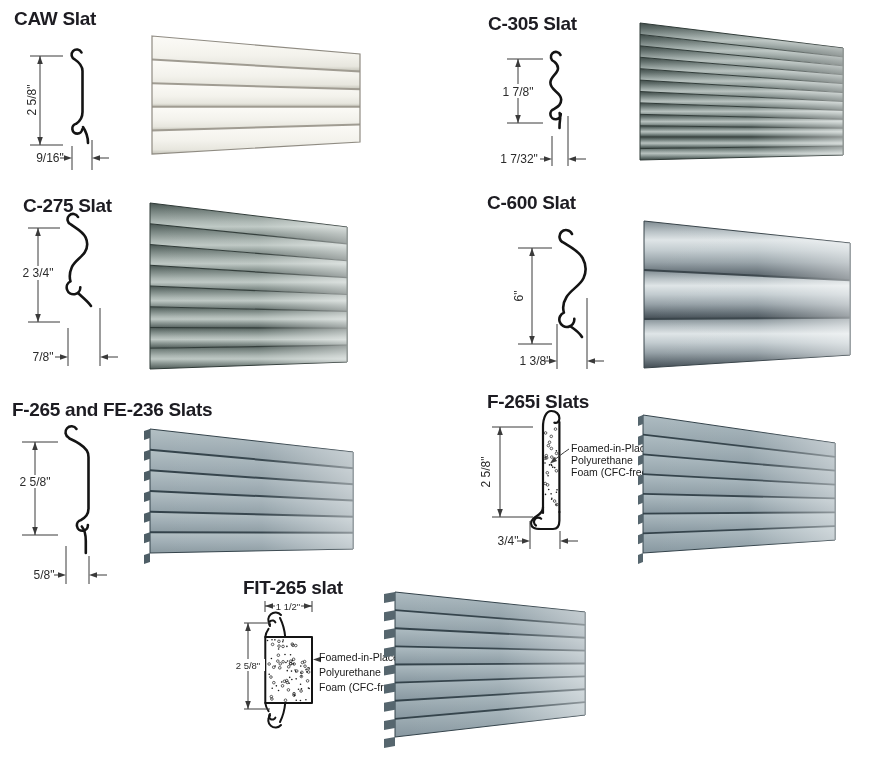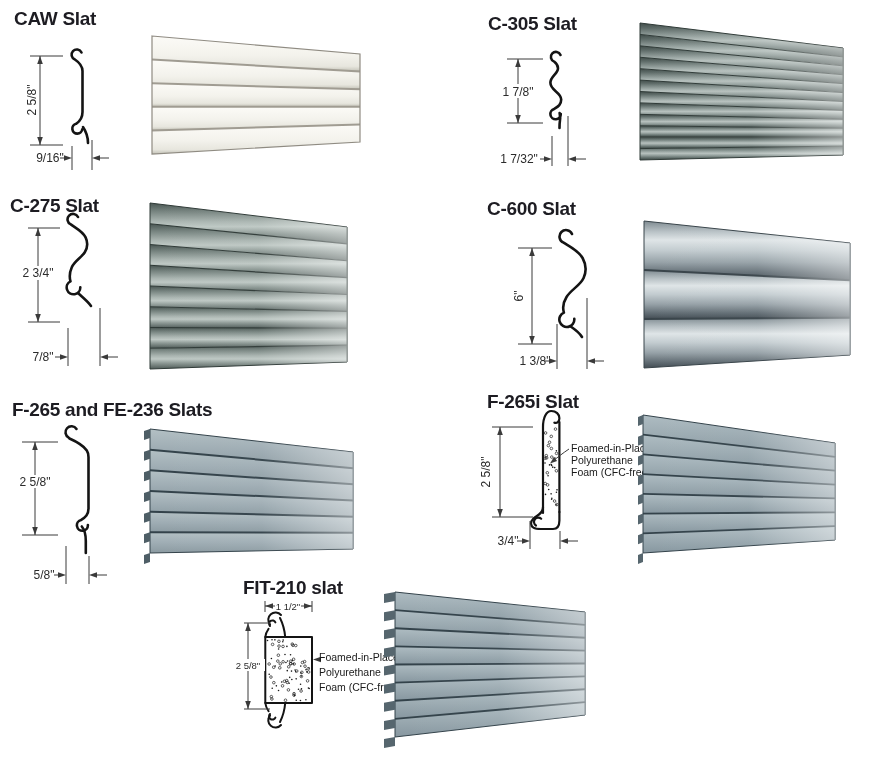--- a/index.html
+++ b/index.html
@@ -161,21 +161,21 @@
           <line x1="8" y1="111.75" x2="211" y2="114.25" stroke="#2f3a37" stroke-width="1"></line>
           <line x1="8" y1="123.16666666666667" x2="211" y2="123.16666666666667" stroke="#2f3a37" stroke-width="1"></line>
           <line x1="8" y1="134.58333333333331" x2="211" y2="132.08333333333331" stroke="#2f3a37" stroke-width="1"></line>
           <polygon points="8,9 211,34 211,141 8,146" fill="none" stroke="#2f3a37" stroke-width="1"></polygon>
           <polygon points="8,9 211,34 211,141 8,146" fill="url(#gFade)"></polygon>
         </g>
     </svg>
   </section>
 
   <section>
-    <h2 class="sec-title" style="left:10px;top:195px">C-275 Slat</h2>
+    <h2 class="sec-title" style="left:23px;top:195px">C-275 Slat</h2>
 
     <svg class="diagram" style="left:8px;top:210px" width="140" height="170" viewBox="0 0 140 170">
       <path class="wire" d="M70,7 a5.5,5.5 0 1 0 -7.2,7.4 C67,17.6 74.8,21.4 77.6,27.4 C80,32.6 79.8,37.4 76.8,42.2 C73.4,47.6 66.6,50.8 63.8,57.2 C61.5,62.4 61.3,67.2 62.5,71.4 a6.8,6.8 0 1 0 9.8,5.8"></path>
       <path class="wire" d="M70,83 C74.5,87.5 79.5,91 83,96"></path>
       <line class="dim" x1="20" y1="18" x2="52" y2="18"></line>
       <line class="dim" x1="20" y1="112" x2="52" y2="112"></line>
       <line class="dim" x1="30" y1="18" x2="30" y2="112"></line>
       <polygon class="arr" points="27.2,26 32.8,26 30,18"></polygon>
       <polygon class="arr" points="27.2,104 32.8,104 30,112"></polygon>
       <rect class="wbg" x="10" y="56" width="40" height="14"></rect>
@@ -206,21 +206,21 @@
           <line x1="10" y1="110.75" x2="207" y2="115.375" stroke="#2f3a37" stroke-width="1.2"></line>
           <line x1="10" y1="131.5" x2="207" y2="132.25" stroke="#2f3a37" stroke-width="1.2"></line>
           <line x1="10" y1="152.25" x2="207" y2="149.125" stroke="#2f3a37" stroke-width="1.2"></line>
           <polygon points="10,7 207,31 207,166 10,173" fill="none" stroke="#2f3a37" stroke-width="1"></polygon>
           <polygon points="10,7 207,31 207,166 10,173" fill="url(#gFade)"></polygon>
         </g>
     </svg>
   </section>
 
   <section>
-    <h2 class="sec-title" style="left:487px;top:198px">C-600 Slat</h2>
+    <h2 class="sec-title" style="left:487px;top:192px">C-600 Slat</h2>
 
     <svg class="diagram" style="left:490px;top:228px" width="140" height="160" viewBox="0 0 140 160">
       <path class="wire" d="M82,6 a6.5,6.5 0 1 0 -8.4,8.6 C78.6,17.8 88.4,22.4 92.6,30 C96.2,36.6 96.6,43.4 93.6,50 C90,57.8 81.2,61.4 76.4,69.2 C73.1,74.5 72.5,79.8 73.9,84.6 a7.5,7.5 0 1 0 10.4,6.2"></path>
       <path class="wire" d="M80,98 C85,101.5 89.5,104.5 92,109"></path>
       <line class="dim" x1="28" y1="20" x2="62" y2="20"></line>
       <line class="dim" x1="28" y1="116" x2="62" y2="116"></line>
       <line class="dim" x1="42" y1="20" x2="42" y2="116"></line>
       <polygon class="arr" points="39.2,28 44.8,28 42,20"></polygon>
       <polygon class="arr" points="39.2,108 44.8,108 42,116"></polygon>
       <text class="dimtxt" text-anchor="middle" transform="translate(33,68) rotate(-90)">6"</text>
@@ -289,21 +289,21 @@
           <polygon points="2,69 8,67 8,76 2,78" fill="#4e5e66"></polygon>
           <polygon points="2,89.66666666666667 8,87.66666666666667 8,96.66666666666667 2,98.66666666666667" fill="#4e5e66"></polygon>
           <polygon points="2,110.33333333333333 8,108.33333333333333 8,117.33333333333333 2,119.33333333333333" fill="#4e5e66"></polygon>
           <polygon points="2,131 8,129 8,138 2,140" fill="#4e5e66"></polygon>
           <polygon points="8,5 211,28 211,125 8,129" fill="url(#gFade)"></polygon>
         </g>
     </svg>
   </section>
 
   <section>
-    <h2 class="sec-title" style="left:487px;top:391px">F-265i Slat</h2>
+    <h2 class="sec-title" style="left:487px;top:391px">F-265i Slats</h2>
 
     <svg class="diagram" style="left:473px;top:403px" width="175" height="155" viewBox="0 0 175 155">
       <path class="wire2" d="M70,110 L70,24 C70,14.5 73.3,8 78.3,8 C83.2,8 86.4,11.4 86.4,15.2 C86.4,18.6 83.9,20.7 81.4,19.7"></path>
       <path class="wire2" d="M86.4,19 L86.4,109"></path>
       <path class="wire2" d="M70,104 C70,111 63.5,112.5 60,116 C57.2,118.8 57.4,122.8 60.4,124.6 C62.4,125.8 65,126 68,126 L80,126 C84.6,126 86.4,123 86.4,117.5 L86.4,109"></path>
       <path class="wire2" d="M63,122.5 a4.3,4.3 0 1 1 5.2,-6.8"></path>
       <g>
           <circle cx="72.00103308074225" cy="59.96559088768698" r="0.8" fill="#1c1c1c"></circle>
           <circle cx="72.5418174138953" cy="91.39341047657346" r="0.8" fill="#1c1c1c"></circle>
           <circle cx="78.20988934031217" cy="61.53090330191464" r="0.8" fill="#1c1c1c"></circle>
@@ -382,21 +382,21 @@
           <polygon points="-3,87.85714285714286 2,85.85714285714286 2,94.85714285714286 -3,96.85714285714286" fill="#56666e"></polygon>
           <polygon points="-3,107.57142857142857 2,105.57142857142857 2,114.57142857142857 -3,116.57142857142857" fill="#56666e"></polygon>
           <polygon points="-3,127.28571428571429 2,125.28571428571429 2,134.28571428571428 -3,136.28571428571428" fill="#56666e"></polygon>
           <polygon points="-3,147 2,145 2,154 -3,156" fill="#56666e"></polygon>
           <polygon points="2,7 194,35 194,132 2,145" fill="url(#gFade)"></polygon>
         </g>
     </svg>
   </section>
 
   <section>
-    <h2 class="sec-title" style="left:243px;top:577px">FIT-210 slat</h2>
+    <h2 class="sec-title" style="left:243px;top:577px">FIT-265 slat</h2>
 
     <svg class="diagram" style="left:220px;top:595px" width="172" height="152" viewBox="0 0 172 152">
 
       <line class="dim" x1="45" y1="6" x2="45" y2="17"></line>
       <line class="dim" x1="92" y1="6" x2="92" y2="17"></line>
       <line class="dim" x1="45" y1="11" x2="55" y2="11"></line>
       <line class="dim" x1="81" y1="11" x2="92" y2="11"></line>
       <rect class="wbg" x="55" y="4" width="26" height="13"></rect>
       <text class="dimtxt-sm" x="68" y="14.5" text-anchor="middle">1 1/2"</text>
       <polygon class="arr" points="53,8.2 53,13.8 45,11"></polygon>

